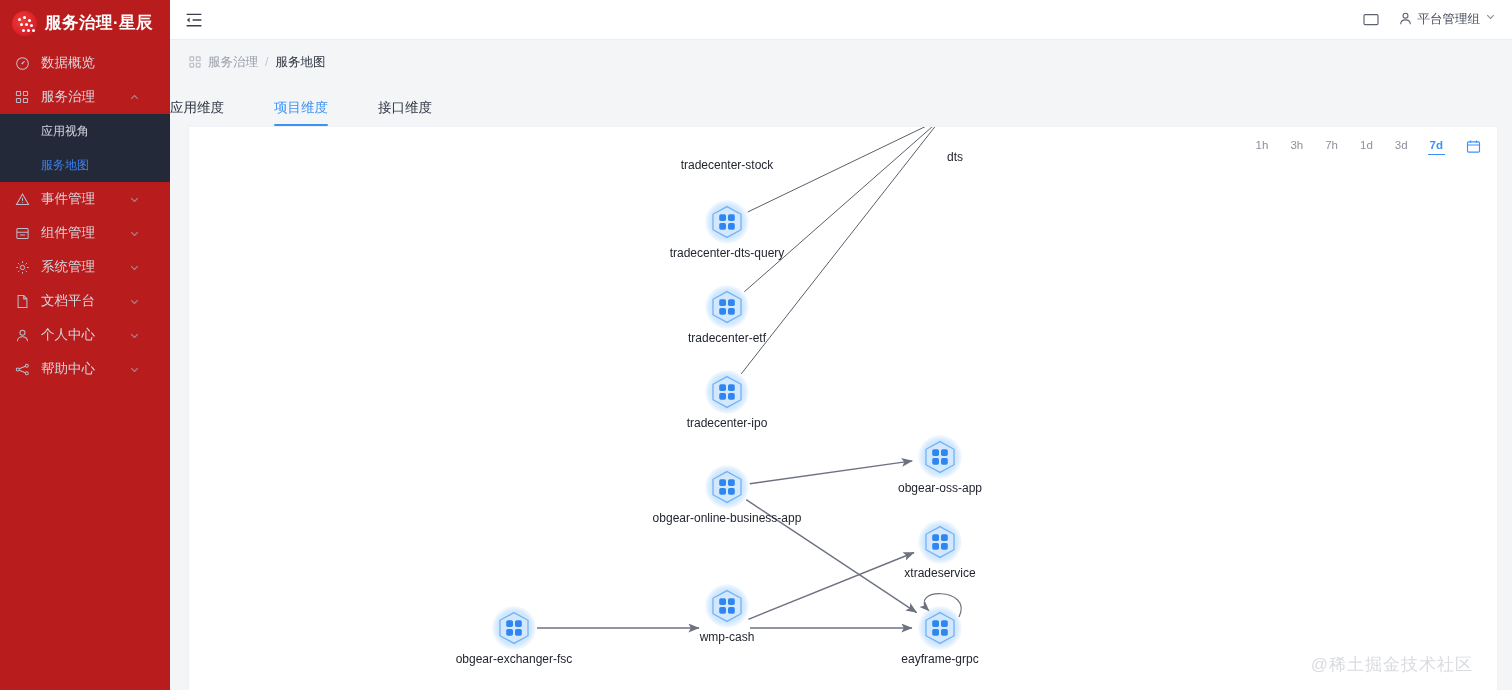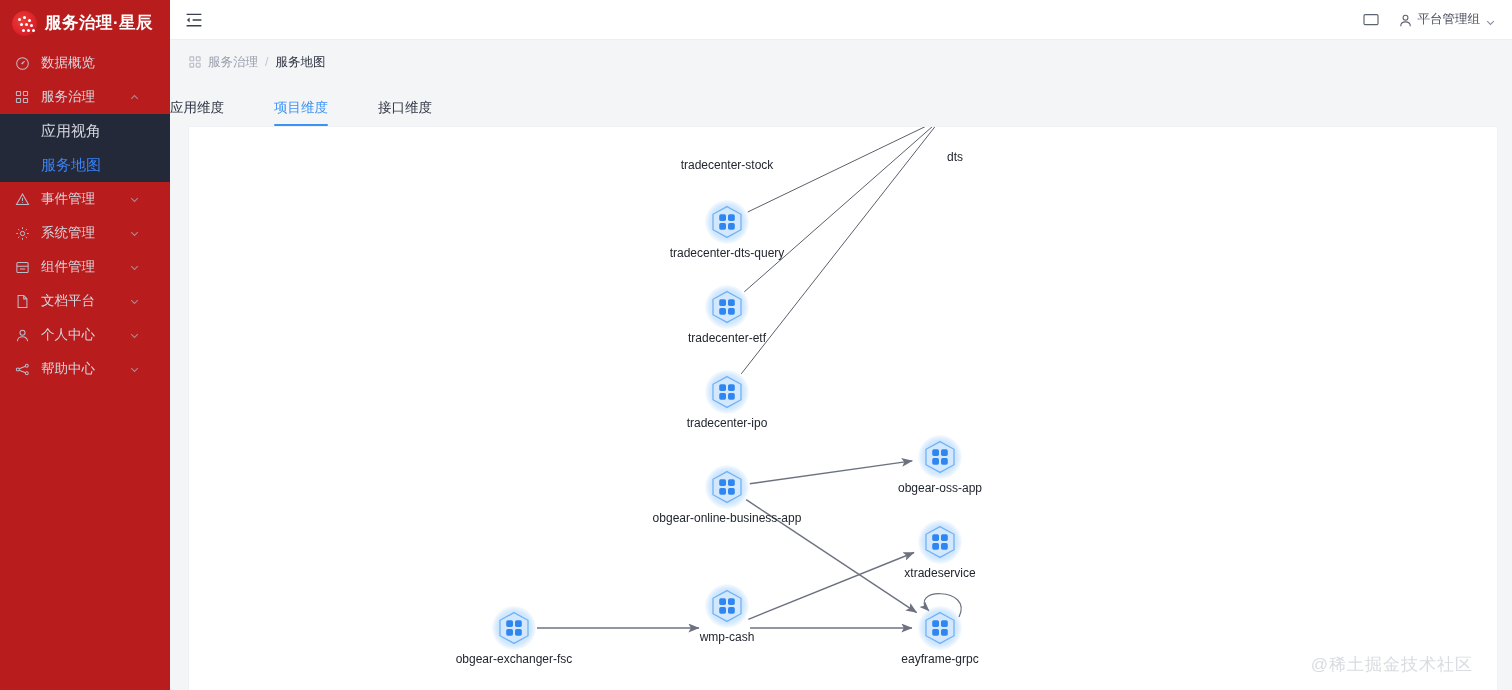--- a/index.html
+++ b/index.html
@@ -53,38 +53,38 @@
   .nav-item .ico svg { display: block; }
   .nav-item .label { flex: 1 1 auto; }
   .nav-item .chev {
     width: 12px; height: 12px; flex: 0 0 12px; color: #8d93a6;
     display: inline-flex; align-items: center; justify-content: center;
   }
 
   .subnav { background: #242939; }
   .subnav-item {
     height: 34px; display: flex; align-items: center;
-    padding-left: 41px; font-size: 15px; color: #d4d7e0; cursor: pointer;
+    padding-left: 41px; font-size: 12px; color: #d4d7e0; cursor: pointer;
     white-space: nowrap;
   }
   .subnav-item.active { color: #3b82f6; }
 
   
   .main { flex: 1 1 auto; height: 690px; display: flex; flex-direction: column;
           background: #f4f5f7; position: relative; }
 
   .topbar {
     height: 40px; background: #ffffff; display: flex; align-items: center;
     padding: 0 16px 0 14px; border-bottom: 1px solid #eceef1; flex: 0 0 40px;
   }
   .fold-icon { width: 20px; height: 20px; color: #333; cursor: pointer; }
   .topbar-spacer { flex: 1 1 auto; }
   .topbar-right { display: flex; align-items: center; gap: 18px; }
   .monitor-icon { width: 18px; height: 18px; color: #5d6270; cursor: pointer; }
-  .user-box { display: flex; align-items: flex-end; gap: 5px; cursor: pointer;
+  .user-box { display: flex; align-items: flex-start; gap: 5px; cursor: pointer;
               font-size: 12.5px; color: #4b5060; }
   .user-icon { width: 15px; height: 15px; color: #5d6270; }
   .user-chev { width: 11px; height: 11px; color: #8b8f9c; }
 
   .crumbbar {
     height: 44px; flex: 0 0 44px; display: flex; align-items: center;
     padding-left: 19px; font-size: 12.5px; background: #f4f5f7;
   }
   .crumb-grid { width: 12px; height: 12px; margin-right: 7px; color: #b7bbc6; }
   .crumb-a { color: #9ba0ad; cursor: pointer; }
@@ -221,41 +221,41 @@
         <span class="label">事件管理</span>
         <span class="chev">
           <svg viewBox="0 0 12 12" width="11" height="11" fill="none" stroke="currentColor" stroke-width="1.2">
             <path d="M2.4 4.6 6 8.1l3.6-3.5"></path>
           </svg>
         </span>
       </div>
 
       <div class="nav-item">
         <span class="ico">
+          <svg viewBox="0 0 16 16" width="15" height="15" fill="none" stroke="currentColor" stroke-width="1.1">
+            <rect x="2" y="2.6" width="12" height="10.8" rx="1.1"></rect>
+            <path d="M2 6.6h12M5.2 9.6h5.6"></path>
+          </svg>
+        </span>
+        <span class="label">组件管理</span>
+        <span class="chev">
+          <svg viewBox="0 0 12 12" width="11" height="11" fill="none" stroke="currentColor" stroke-width="1.2">
+            <path d="M2.4 4.6 6 8.1l3.6-3.5"></path>
+          </svg>
+        </span>
+      </div>
+
+      <div class="nav-item">
+        <span class="ico">
           <svg viewBox="0 0 16 16" width="15" height="15" fill="none" stroke="currentColor" stroke-width="1.05">
             <circle cx="8" cy="8" r="2.3"></circle>
             <path d="M8 1.4v1.8M8 12.8v1.8M14.6 8h-1.8M3.2 8H1.4M12.7 3.3l-1.3 1.3M4.6 11.4l-1.3 1.3M12.7 12.7l-1.3-1.3M4.6 4.6 3.3 3.3"></path>
           </svg>
         </span>
         <span class="label">系统管理</span>
-        <span class="chev">
-          <svg viewBox="0 0 12 12" width="11" height="11" fill="none" stroke="currentColor" stroke-width="1.2">
-            <path d="M2.4 4.6 6 8.1l3.6-3.5"></path>
-          </svg>
-        </span>
-      </div>
-
-      <div class="nav-item">
-        <span class="ico">
-          <svg viewBox="0 0 16 16" width="15" height="15" fill="none" stroke="currentColor" stroke-width="1.1">
-            <rect x="2" y="2.6" width="12" height="10.8" rx="1.1"></rect>
-            <path d="M2 6.6h12M5.2 9.6h5.6"></path>
-          </svg>
-        </span>
-        <span class="label">组件管理</span>
         <span class="chev">
           <svg viewBox="0 0 12 12" width="11" height="11" fill="none" stroke="currentColor" stroke-width="1.2">
             <path d="M2.4 4.6 6 8.1l3.6-3.5"></path>
           </svg>
         </span>
       </div>
 
       <div class="nav-item">
         <span class="ico">
           <svg viewBox="0 0 16 16" width="15" height="15" fill="none" stroke="currentColor" stroke-width="1.1">
@@ -355,20 +355,34 @@
 
     <div class="tabsbar">
       <div class="tab">应用维度</div>
       <div class="tab active">项目维度</div>
       <div class="tab">接口维度</div>
     </div>
 
     <div class="card-wrap">
       <div class="card">
 
+        <div class="timebar">
+          <span class="trange">1h</span>
+          <span class="trange">3h</span>
+          <span class="trange">7h</span>
+          <span class="trange">1d</span>
+          <span class="trange">3d</span>
+          <span class="trange active">7d</span>
+          <span class="cal-icon">
+            <svg viewBox="0 0 16 16" width="15" height="15" fill="none" stroke="currentColor" stroke-width="1.25">
+              <rect x="1.6" y="3" width="12.8" height="11" rx="1.2"></rect>
+              <path d="M1.6 6.4h12.8M4.8 1.6v2.4M11.2 1.6v2.4"></path>
+            </svg>
+          </span>
+        </div>
 
         <div class="graph" id="graph-root">
           <svg id="edge-layer" width="1480" height="549">
             <defs>
               <marker id="arrowhead" markerWidth="9" markerHeight="9" refX="7.6" refY="3.2" orient="auto" markerUnits="strokeWidth">
                 <path d="M0,0 L8,3.2 L0,6.4 L1.8,3.2 z" fill="#6d7280"></path>
               </marker>
             </defs>
             <g id="edges-g" stroke="#6d7280" fill="none">
                 <line x1="558.7244401612741" y1="85.02515263265784" x2="752" y2="-8" stroke-width="1" stroke="#5a5f6b"></line>

